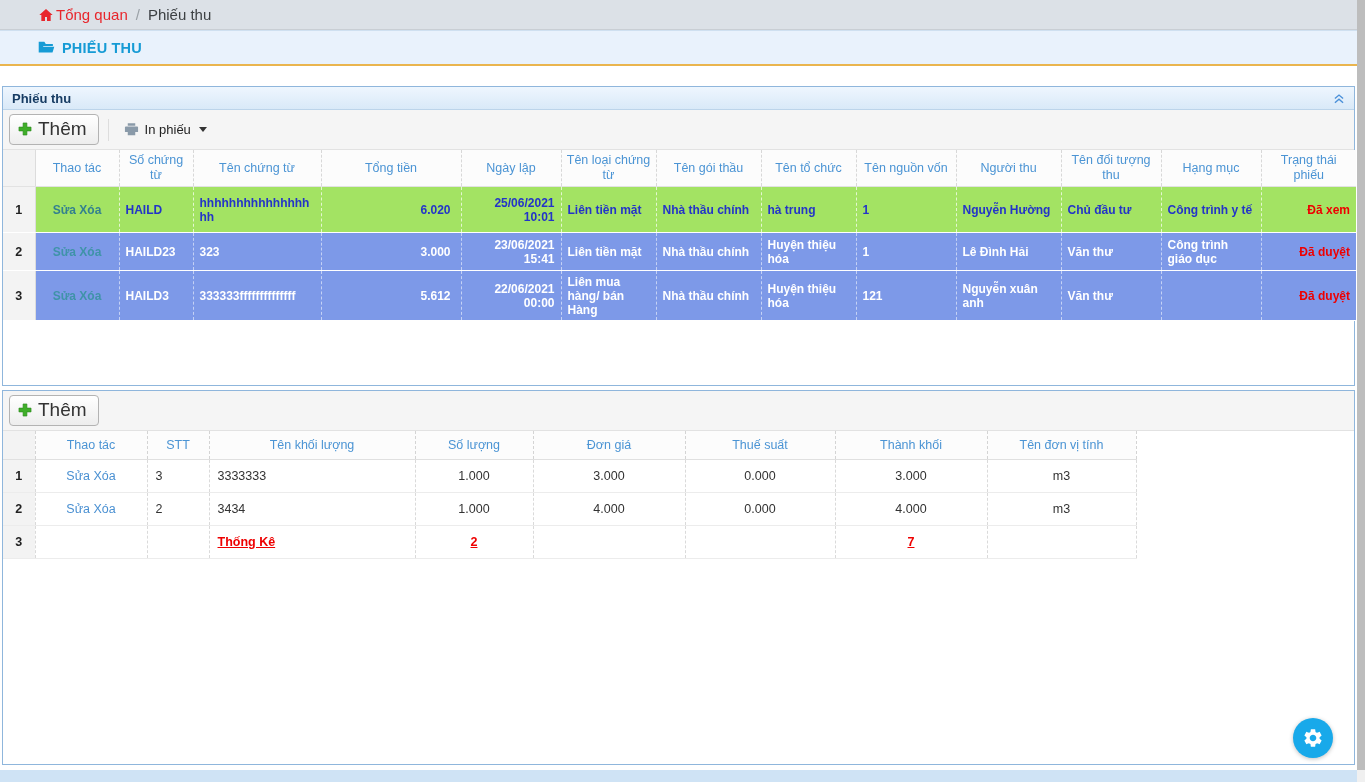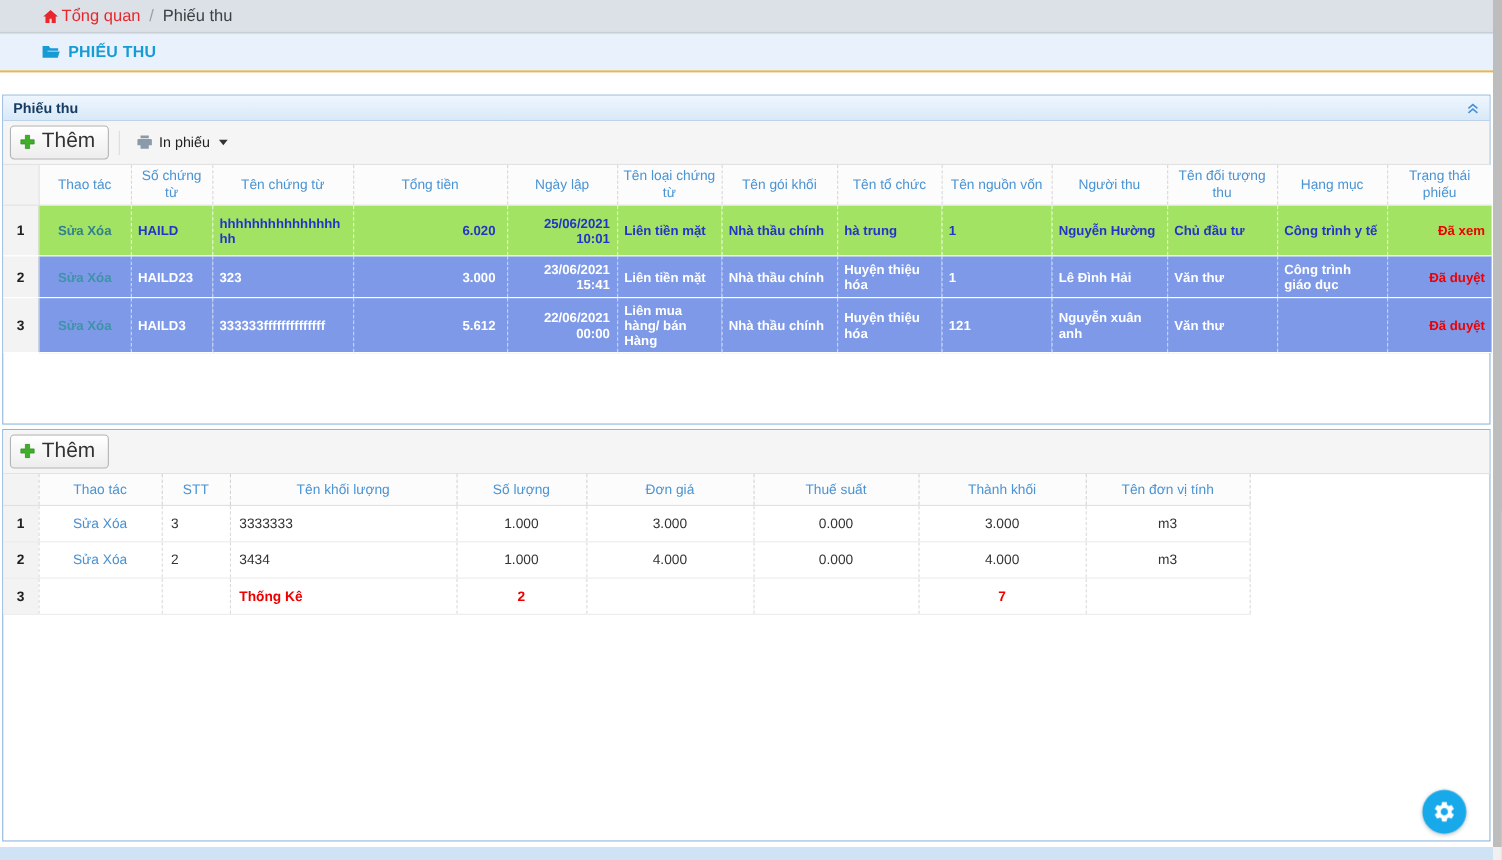--- a/index.html
+++ b/index.html
@@ -65,21 +65,21 @@
   
   .dgrid { width:1133px; font-size:12.5px; }
   .dgrid th { color:#4b94d4; font-weight:normal; font-size:12.5px; text-align:center;
     background:#fcfcfc; height:28px; border-left:1px dashed #d4d4d4; border-right:1px dashed #d4d4d4;
     border-bottom:1px solid #e0e0e0; }
   .dgrid td { height:33px; color:#333; padding:3px 8px;
     border-left:1px dashed #dadada; border-right:1px dashed #dadada; border-bottom:1px solid #ececec; }
   .dgrid .gut { border-left:none; }
   .dgrid .act { color:#4a90d2; }
   .dgrid td.center { text-align:center; }
-  .sum { color:#ee0000 !important; font-weight:bold; }
+  .sum { color:#ee0000 !important; font-weight:bold;text-decoration:underline; }
   .filler2 { height:205px; }
 
   
   .footer-bar { position:fixed; left:0; bottom:0; width:1365px; height:12px; background:#cfe3f5; }
   .fab { position:fixed; right:32px; bottom:24px; width:40px; height:40px; border-radius:50%;
     background:#18a9ea; display:flex; align-items:center; justify-content:center;
     box-shadow:0 1px 4px rgba(0,0,0,.25); cursor:pointer; }
   .scrollbar { position:fixed; right:0; top:0; width:8px; height:782px; background:#f0f0f0; }
   .scroll-thumb { width:8px; height:770px; background:#bdbdbd; }
 </style>
@@ -152,21 +152,21 @@
       </colgroup>
       <thead>
         <tr>
           <th class="gut"></th>
           <th>Thao tác</th>
           <th>Số chứng từ</th>
           <th>Tên chứng từ</th>
           <th>Tổng tiền</th>
           <th>Ngày lập</th>
           <th>Tên loại chứng từ</th>
-          <th>Tên gói khối</th>
+          <th>Tên gói thầu</th>
           <th>Tên tổ chức</th>
           <th>Tên nguồn vốn</th>
           <th>Người thu</th>
           <th>Tên đối tượng thu</th>
           <th>Hạng mục</th>
           <th>Trạng thái phiếu</th>
         </tr>
       </thead>
       <tbody>
         <tr class="row-green h1r">

